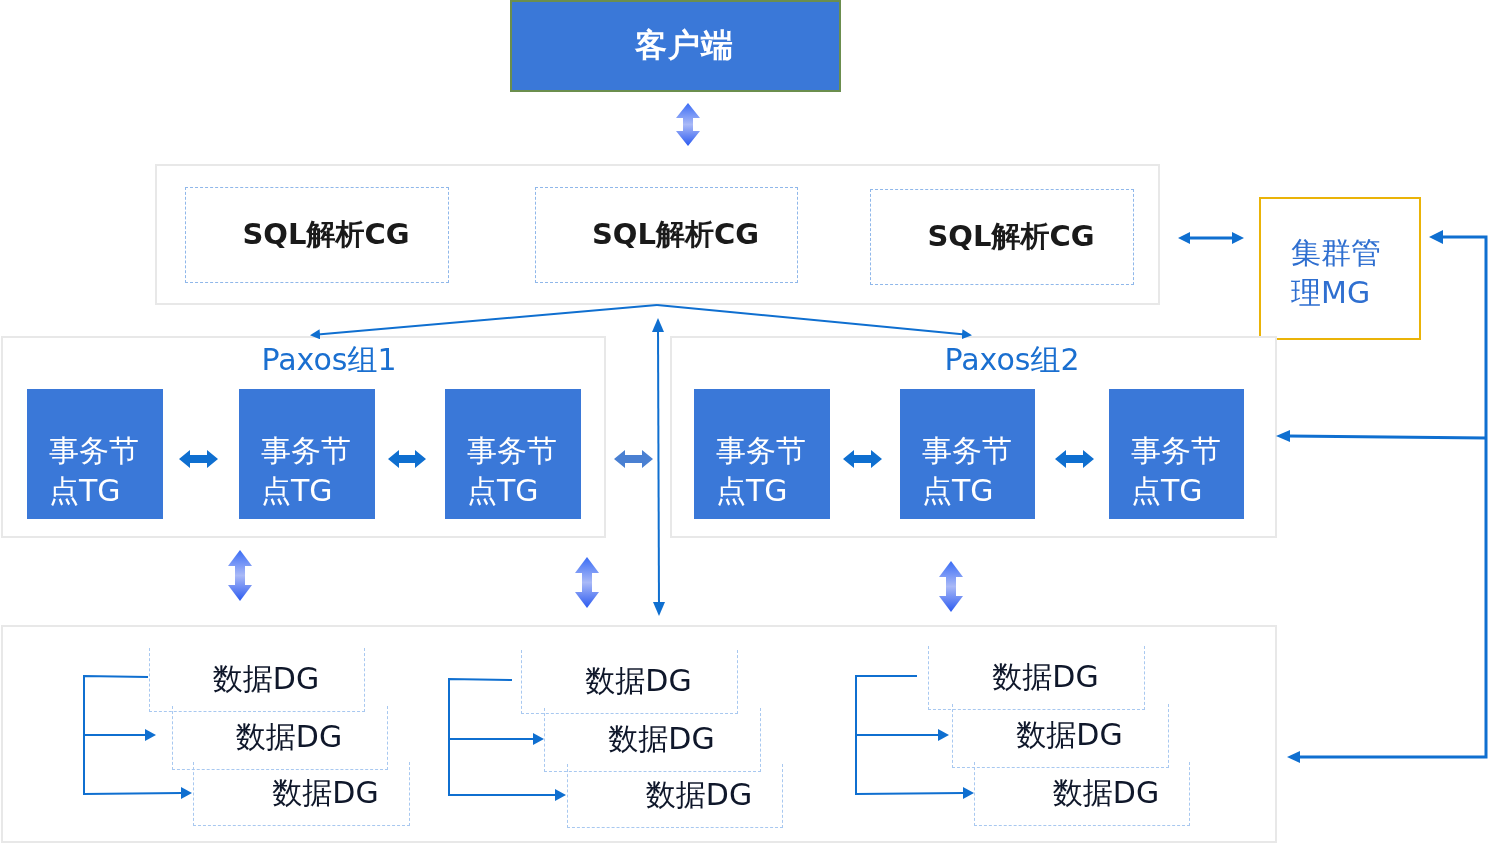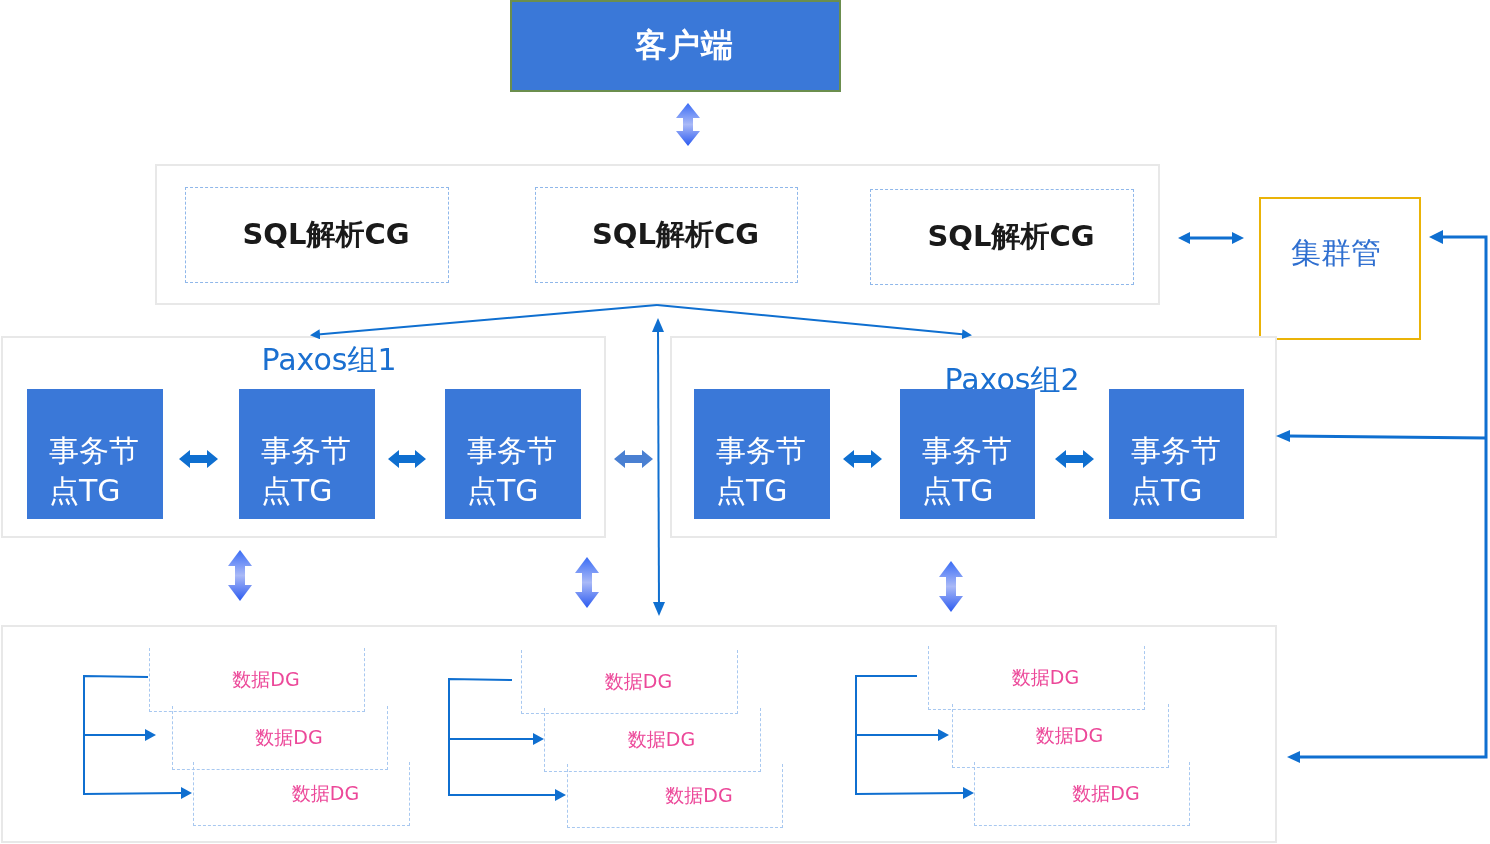--- a/index.html
+++ b/index.html
@@ -4,21 +4,21 @@
 <style>
   html,body{margin:0;padding:0;background:#ffffff;}
   body{width:1490px;height:844px;position:relative;overflow:hidden;font-family:"DejaVu Sans","Liberation Sans",sans-serif;}
   .abs{position:absolute;box-sizing:border-box;padding-left:18px;}
   .client{left:510px;top:0;width:331px;height:92px;background:#3a78d8;border:2px solid #6b8e4e;color:#fff;font-weight:bold;font-size:32px;display:flex;align-items:center;justify-content:center;letter-spacing:1px;}
   .panel{border:2px solid #e8e8e8;background:#fff;}
   .cg{border:1.5px dashed #8fb7ea;display:flex;align-items:center;justify-content:center;font-size:29px;color:#1a1a1a;background:#fff;font-weight:bold;}
   .mg{left:1259px;top:161px;width:162px;height:143px;border:2px solid #eab308;color:#2f6fd0;font-size:30px;line-height:40px;padding:34px 0 0 30px;margin-top:36px;}
   .group-title{color:#1a6fd0;font-size:30px;text-align:center;}
   .tg{background:#3a78d8;color:#fff;font-size:30px;line-height:40px;padding:42px 0 0 22px;}
-  .dg{border:1.5px dashed #a8c8f0;border-top:none;background:transparent;font-size:19px;color:#ec4899;display:flex;align-items:center;justify-content:center;text-align:center;}
+  .dg{border:1.5px dashed #a8c8f0;border-top:none;background:transparent;font-size:30px;color:#0f172a;display:flex;align-items:center;justify-content:center;text-align:center;}
   svg.overlay{position:absolute;left:0;top:0;pointer-events:none;}
 </style>
 </head>
 <body>
 
 <div class="abs client">
   <span>客户端</span>
 </div>
 
 <div class="abs panel" style="left:155px;top:164px;width:1005px;height:141px;"></div>
@@ -27,39 +27,40 @@
 </div>
 <div class="abs cg" style="left:535px;top:187px;width:263px;height:96px;">
   <span>SQL解析CG</span>
 </div>
 <div class="abs cg" style="left:870px;top:189px;width:264px;height:96px;">
   <span>SQL解析CG</span>
 </div>
 
 <div class="abs mg">
   <div>集群管</div>
+  <div>理MG</div>
 </div>
 
 <div class="abs panel" style="left:1px;top:336px;width:605px;height:202px;"></div>
 <div class="abs group-title" style="left:200px;top:340px;width:240px;">Paxos组1</div>
 <div class="abs tg" style="left:27px;top:389px;width:136px;height:130px;">
   <div>事务节</div>
   <div>点TG</div>
 </div>
 <div class="abs tg" style="left:239px;top:389px;width:136px;height:130px;">
   <div>事务节</div>
   <div>点TG</div>
 </div>
 <div class="abs tg" style="left:445px;top:389px;width:136px;height:130px;">
   <div>事务节</div>
   <div>点TG</div>
 </div>
 
 <div class="abs panel" style="left:670px;top:336px;width:607px;height:202px;"></div>
-<div class="abs group-title" style="left:883px;top:340px;width:240px;margin-top:20px;">Paxos组2</div>
+<div class="abs group-title" style="left:883px;top:340px;width:240px;">Paxos组2</div>
 <div class="abs tg" style="left:694px;top:389px;width:136px;height:130px;">
   <div>事务节</div>
   <div>点TG</div>
 </div>
 <div class="abs tg" style="left:900px;top:389px;width:135px;height:130px;">
   <div>事务节</div>
   <div>点TG</div>
 </div>
 <div class="abs tg" style="left:1109px;top:389px;width:135px;height:130px;">
   <div>事务节</div>

